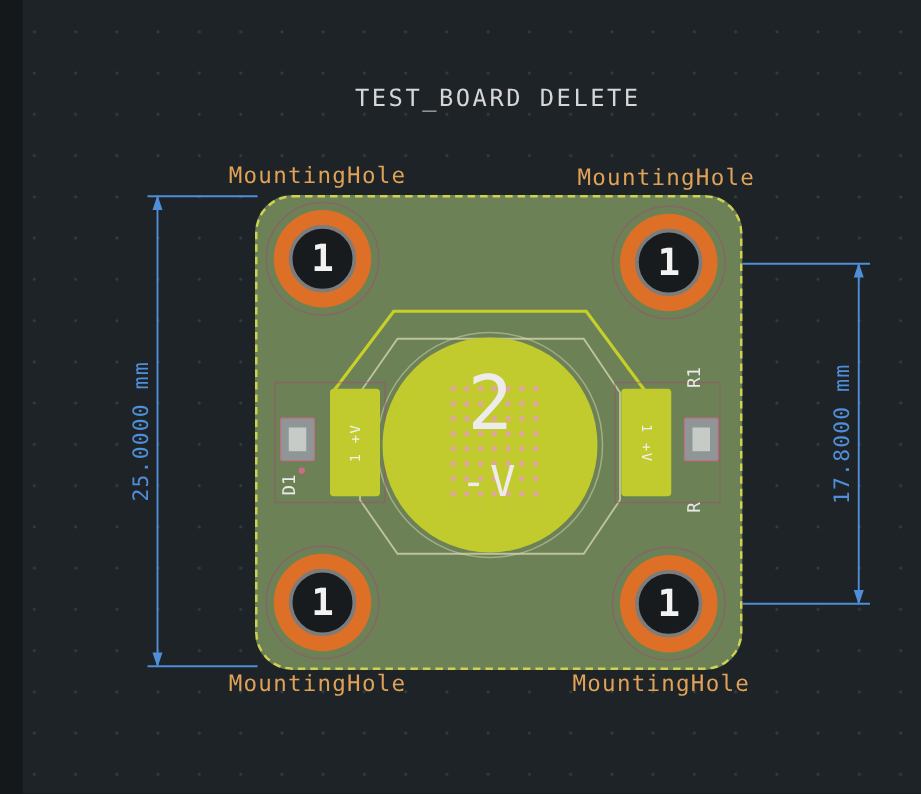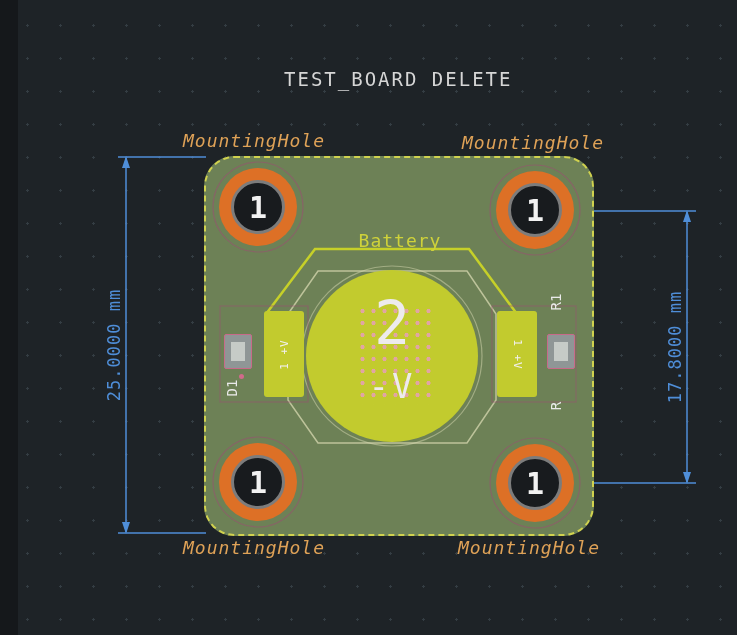--- a/index.html
+++ b/index.html
@@ -19,21 +19,21 @@
        border:2px dashed #d0d24f;border-radius:30px;z-index:1;}
   
   #linework{left:0;top:0;z-index:2;}
   
   .hole{width:78px;height:78px;border-radius:50%;background:#dd7026;z-index:3;
         display:flex;align-items:center;justify-content:center;}
   .hole-inner{width:48px;height:48px;border-radius:50%;background:#181b1e;
         border:3px solid #7c7c7c;display:flex;align-items:center;justify-content:center;}
   .hole-num{color:#f2f2f2;font-size:30px;font-weight:bold;}
   
-  .mh-label{font-size:18px;letter-spacing:1px;color:#dfa257;z-index:6;font-style:italic;}
+  .mh-label{font-size:18px;letter-spacing:1px;color:#dfa257;z-index:6;}
   
   .battery-pad{left:288px;top:270px;width:172px;height:172px;border-radius:50%;
         background:#c2cb2e;z-index:3;}
   .battery-dots{left:337px;top:303px;width:78px;height:102px;z-index:4;opacity:.95;
         background-image:radial-gradient(#e3a3aa 1.8px, transparent 2.3px);
         background-size:11px 12px;background-position:2px 2px;}
   .battery-num{left:288px;top:288px;width:172px;text-align:center;z-index:5;
         font-size:60px;color:#edebec;}
   .battery-pol{left:288px;top:366px;width:172px;text-align:center;z-index:5;
         font-size:34px;letter-spacing:3px;color:#edebec;}
@@ -125,21 +125,20 @@
 
   <div class="abs mh-label" style="left:165px;top:130px;">MountingHole</div>
   <div class="abs mh-label" style="left:444px;top:132px;">MountingHole</div>
   <div class="abs mh-label" style="left:165px;top:537px;">MountingHole</div>
   <div class="abs mh-label" style="left:440px;top:537px;">MountingHole</div>
 
   <div class="abs battery-pad"></div>
   <div class="abs battery-dots"></div>
   <div class="abs battery-num">2</div>
   <div class="abs battery-pol">-V</div>
-  <div class="abs battery-value">Battery</div>
 
   <div class="abs comp-body" style="left:246px;top:311px;">
     <span class="rot-ccw">1 +V</span>
   </div>
   <div class="abs pad-gray" style="left:206px;top:334px;">
     <div class="pad-core"></div>
   </div>
   <div class="abs pin-dot" style="left:221px;top:374px;"></div>
   <div class="abs ref-rot" style="left:194px;top:378px;">D1</div>
 

